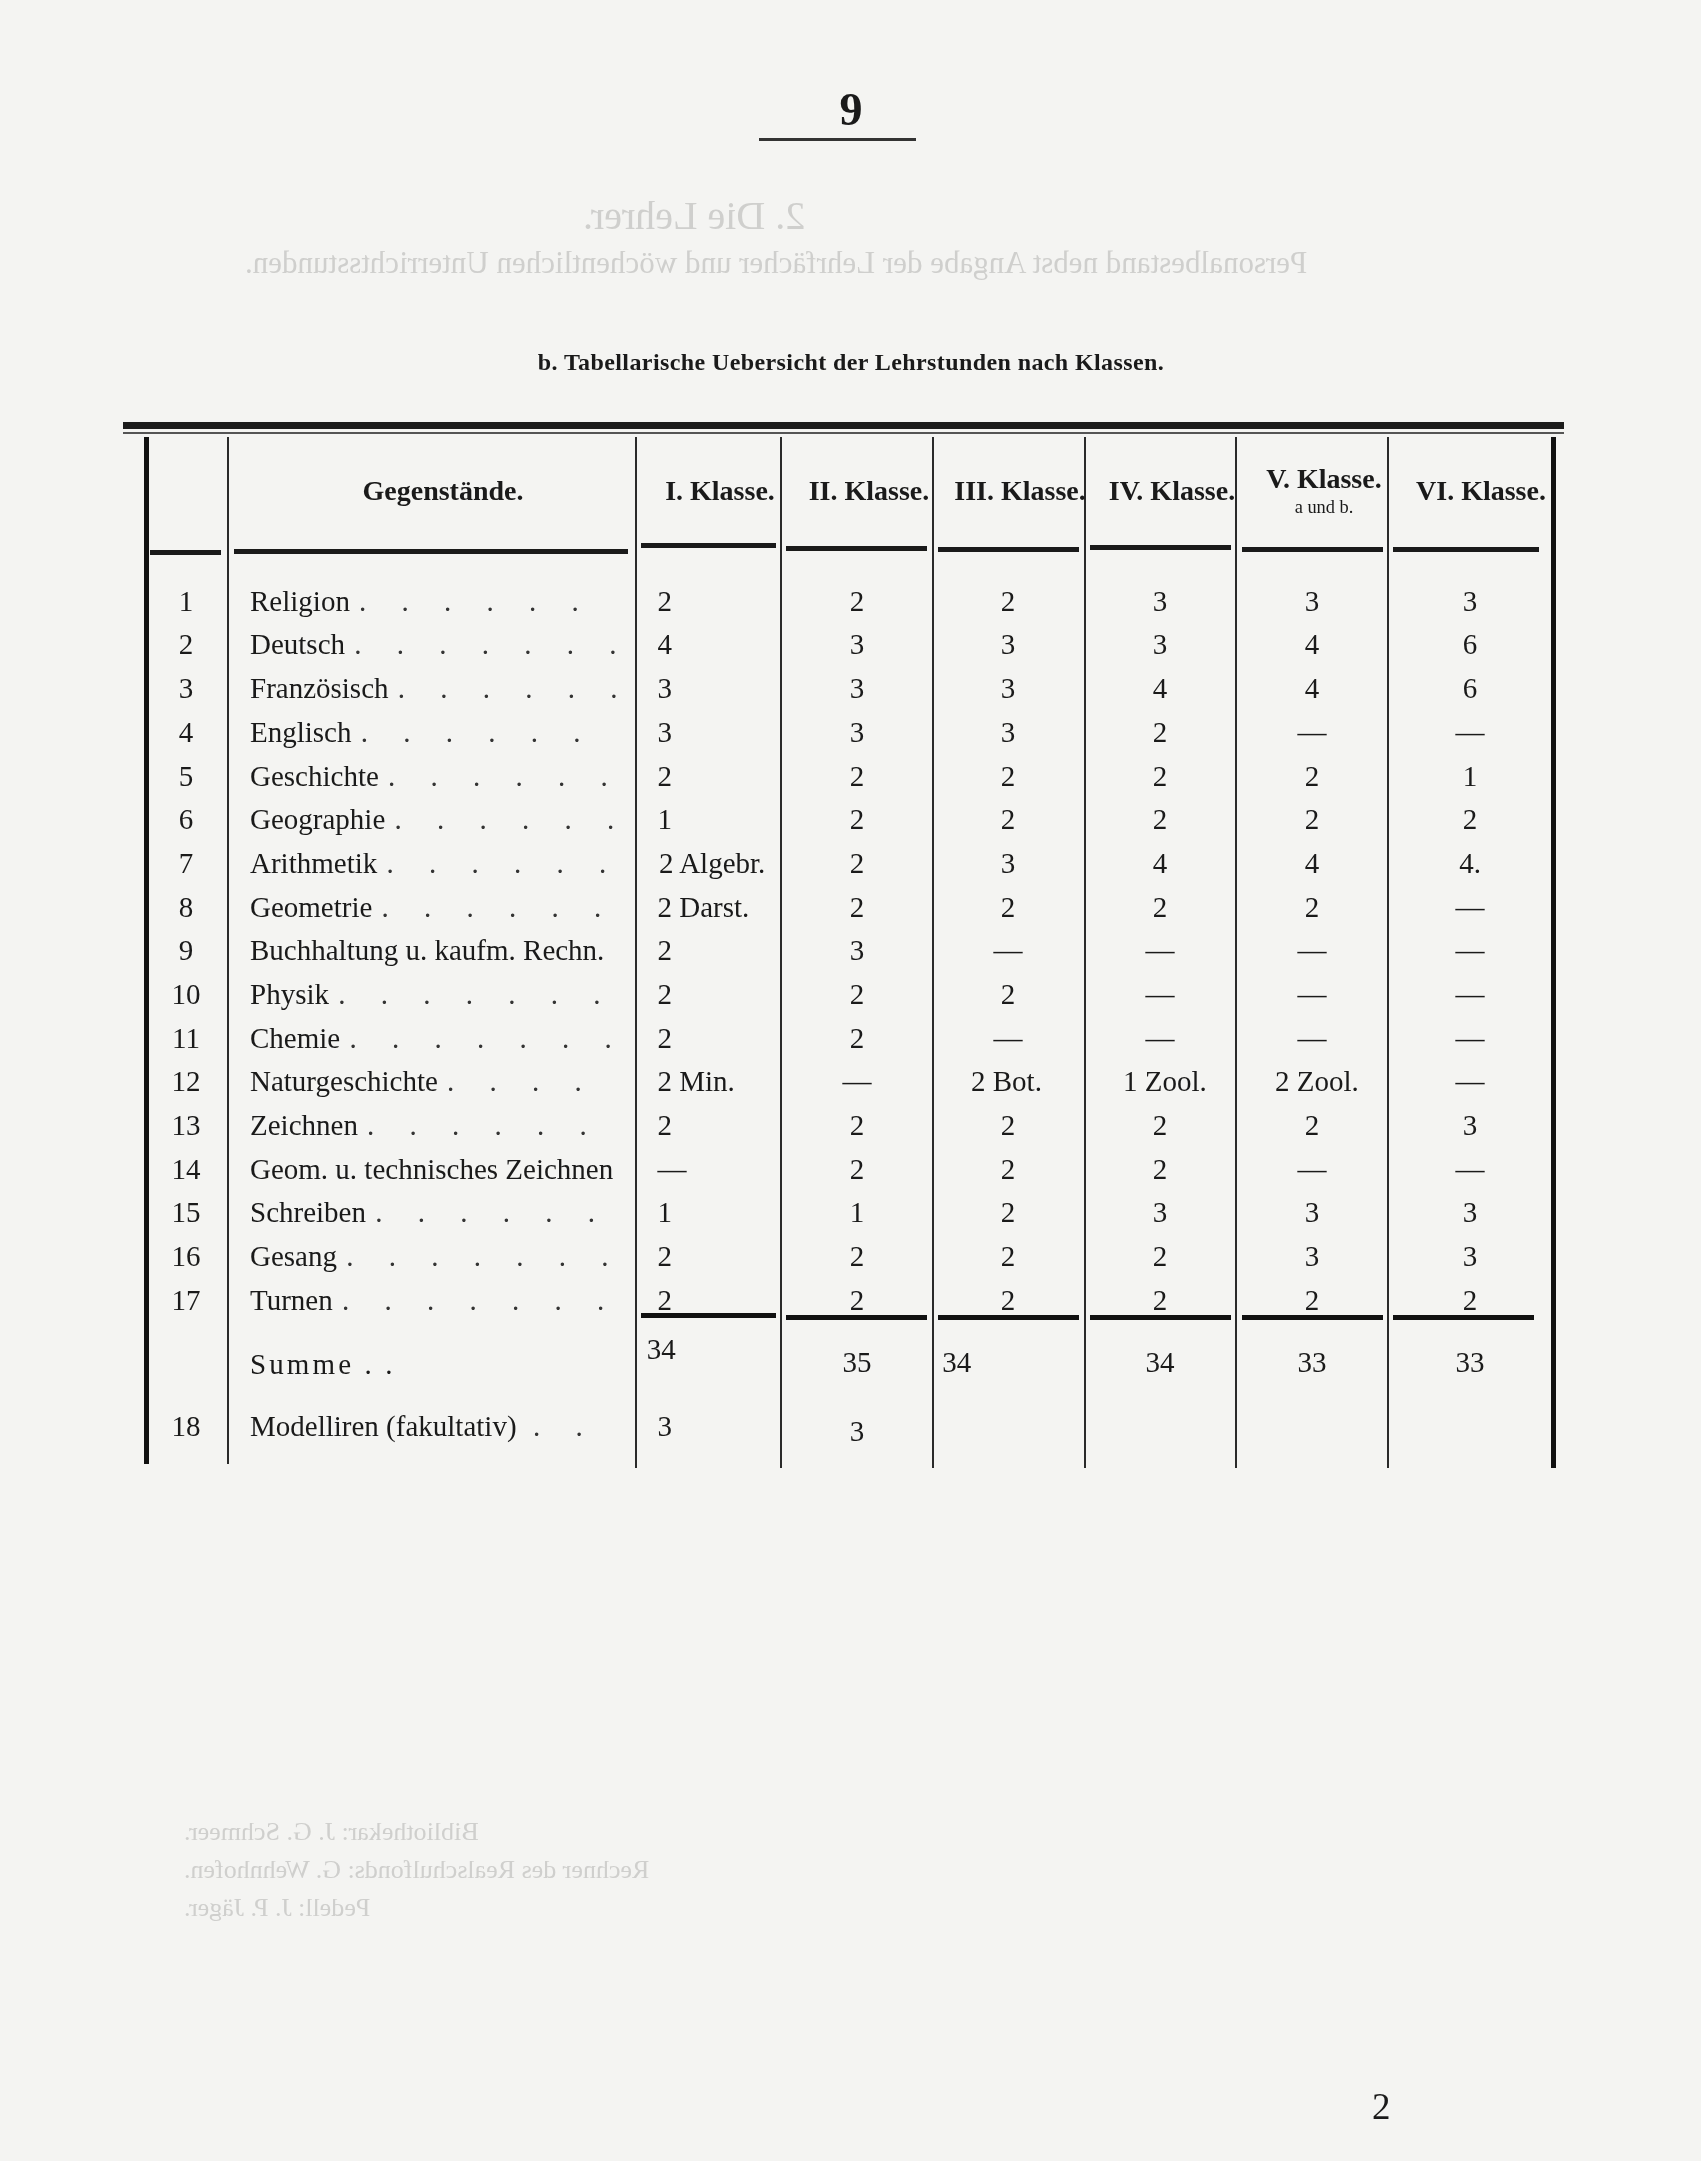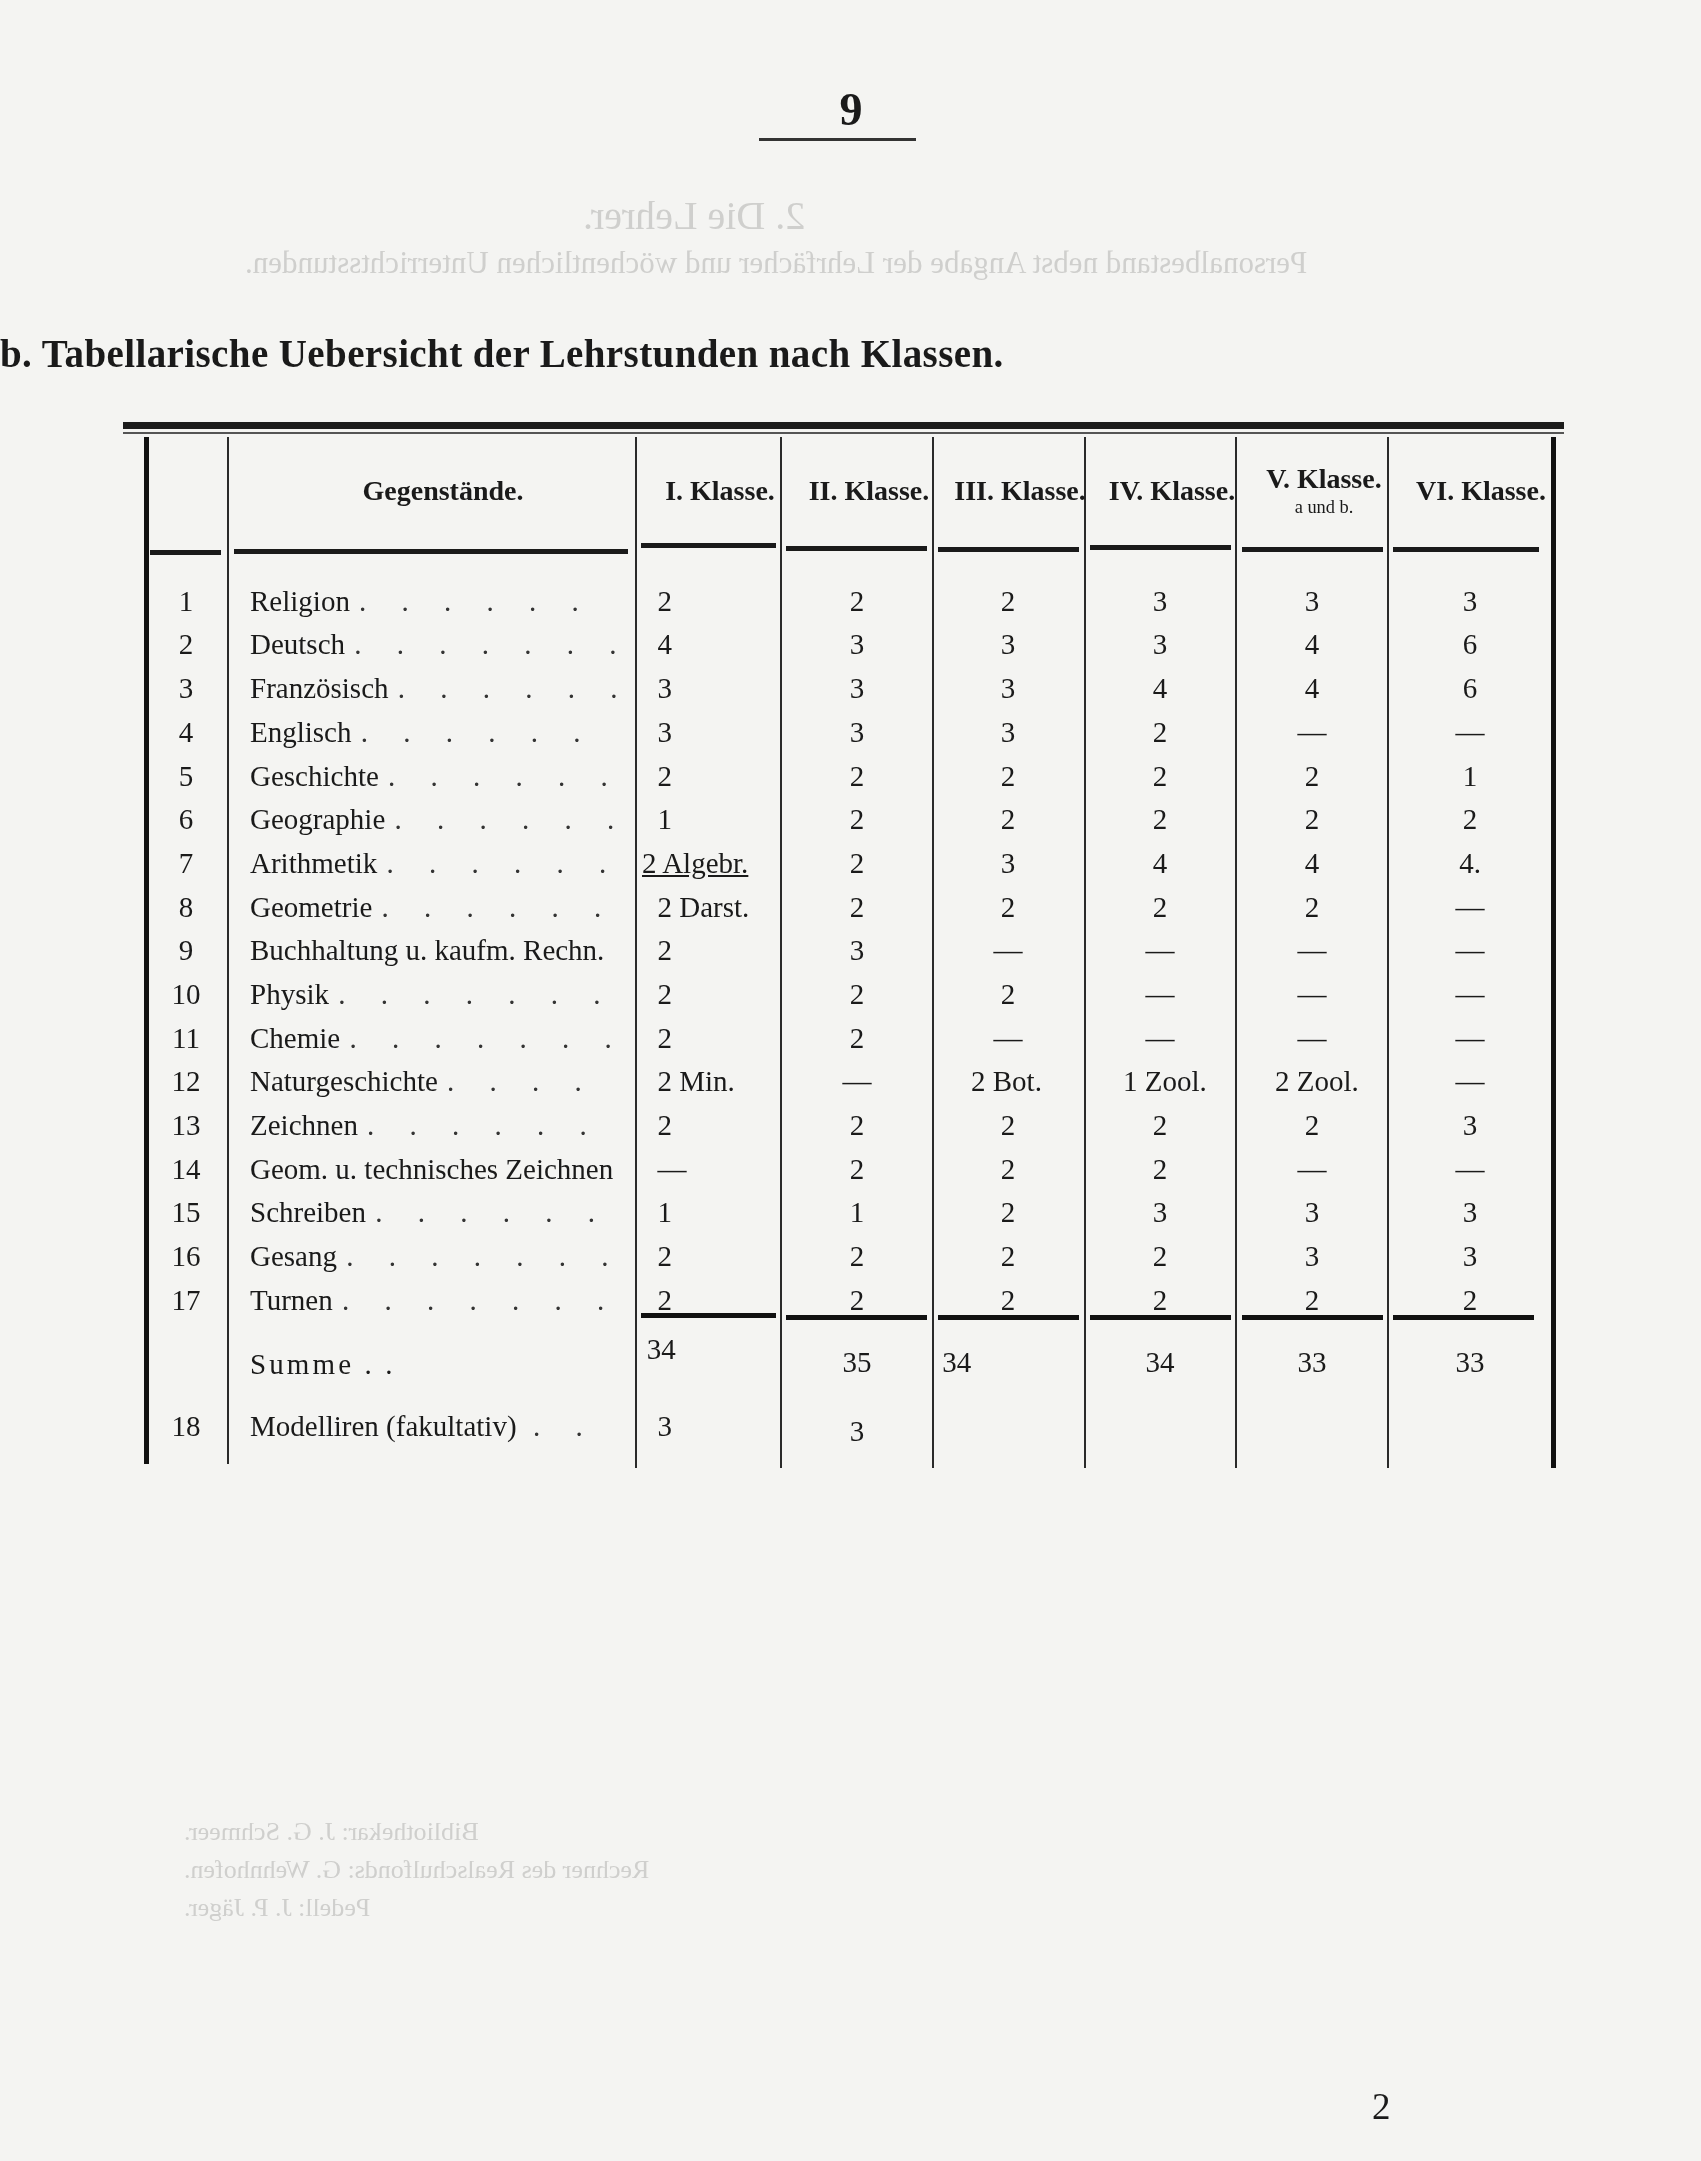--- a/index.html
+++ b/index.html
@@ -18,22 +18,22 @@
   }
   .page-number-rule {
     position: absolute; left: 759px; width: 157px; top: 138px;
     height: 3.1px; background: #333;
   }
   .ghost {
     position: absolute; color: #cfcfcd; font-family: "Liberation Serif", serif;
     transform: scaleX(-1);
   }
   .table-title {
-    position: absolute; left: 0; width: 100%; top: 331px;
-    text-align: left; font-size: 39px; font-weight: bold;
+    position: absolute; left: 0; width: 100%; top: 349px;
+    text-align: center; font-size: 24px; font-weight: bold;
     font-family: "Liberation Serif", serif;
     letter-spacing: 0.4px;
   }
   .top-rule-thick {
     position: absolute; left: 123px; width: 1441px; top: 422px; height: 7px; background: #1c1c1c;
   }
   .top-rule-thin {
     position: absolute; left: 123px; width: 1441px; top: 432px; height: 1.5px; background: #555;
   }
   .frame {
@@ -186,21 +186,21 @@
         <div class="cell val" style="left: 492px; width: 144px; text-align: left; padding-left: 21.5px; box-sizing: border-box;">1</div>
         <div class="cell val" style="left: 638px; width: 150px;">2</div>
         <div class="cell val" style="left: 789px; width: 150px;">2</div>
         <div class="cell val" style="left: 941px; width: 150px;">2</div>
         <div class="cell val" style="left: 1093px; width: 150px;">2</div>
         <div class="cell val" style="left: 1245px; width: 162px;">2</div>
       </div>
       <div class="row" style="top: 404px;">
         <div class="cell num">7</div>
         <div class="cell subject"><span>Arithmetik</span><span class="dots">. . . . . .</span></div>
-        <div class="cell val" style="left: 492px; width: 131px; text-align: left; padding-left: 6px; box-sizing: border-box; text-decoration: underline;">2 Algebr.</div>
+        <div class="cell val" style="left: 492px; width: 131px; text-align: left; padding-left: 23px; box-sizing: border-box;">2 Algebr.</div>
         <div class="cell val" style="left: 638px; width: 150px;">2</div>
         <div class="cell val" style="left: 789px; width: 150px;">3</div>
         <div class="cell val" style="left: 941px; width: 150px;">4</div>
         <div class="cell val" style="left: 1093px; width: 150px;">4</div>
         <div class="cell val" style="left: 1245px; width: 162px;">4.</div>
       </div>
       <div class="row" style="top: 448px;">
         <div class="cell num">8</div>
         <div class="cell subject"><span>Geometrie</span><span class="dots">. . . . . .</span></div>
         <div class="cell val" style="left: 492px; width: 144px; text-align: left; padding-left: 21.5px; box-sizing: border-box;">2 Darst.</div>

